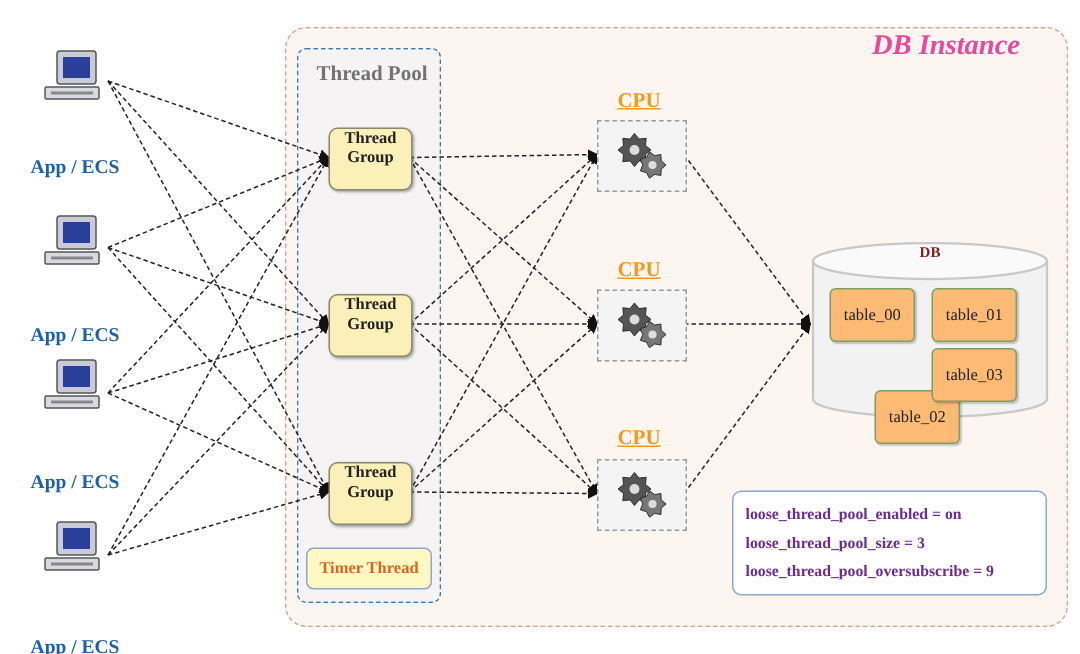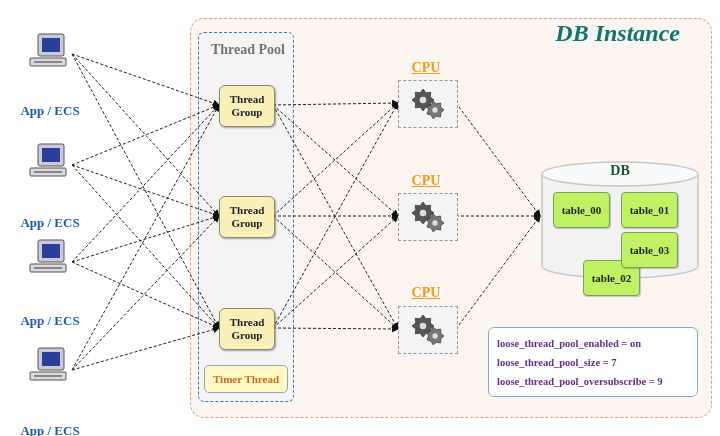--- a/index.html
+++ b/index.html
@@ -1,30 +1,30 @@
 <!DOCTYPE html>
 <html><head>
 <meta charset="utf-8">
 <style>
   html,body{margin:0;padding:0;background:#ffffff;}
   body{width:720px;height:436px;position:relative;overflow:hidden;font-family:"Liberation Serif","DejaVu Serif",serif;}
   .abs{position:absolute;}
   svg.lines{position:absolute;left:0;top:0;width:720px;height:436px;}
   .db-instance{left:190px;top:18px;width:520px;height:398px;border:1.5px dashed #e0a088;border-radius:14px;background:#fdf5f0;}
-  .db-instance-title{right:40px;top:20px;color:#0f766e;font-style:italic;font-weight:bold;font-size:24px;}
+  .db-instance-title{right:40px;top:20px;color:#ec4899;font-style:italic;font-weight:bold;font-size:19px;}
   .thread-pool{left:198px;top:32px;width:94px;height:368px;border:1.3px dashed #3a78b0;border-radius:6px;background:rgba(230,240,250,0.35);}
   .thread-pool-title{left:205px;top:42px;width:86px;text-align:center;color:#737373;font-weight:bold;font-size:14px;}
-  .tg{width:54px;height:40px;background:#fbf0b8;border:1px solid #8a8a6a;border-radius:6px;box-shadow:1px 1px 2px rgba(0,0,0,0.35);display:flex;align-items:center;justify-content:center;text-align:center;font-size:11px;font-weight:bold;line-height:13px;color:#222;}
+  .tg{width:54px;height:40px;background:#fbf0b8;border:1px solid #8a8a6a;border-radius:6px;box-shadow:1px 1px 2px rgba(0,0,0,0.35);display:flex;justify-content:center;text-align:center;font-size:11px;font-weight:bold;line-height:13px;color:#222;}
   .timer{left:204px;top:365px;width:82px;height:26px;background:#fef9c3;border:1px solid #8aa8c8;border-radius:5px;display:flex;align-items:center;justify-content:center;color:#d2691e;font-weight:bold;font-size:11px;}
   .cpu-label{color:#f39a1a;font-weight:bold;font-size:14px;width:60px;text-align:center;text-decoration:underline;}
   .cpu-box{width:58px;height:46px;border:1px dashed #999;background:#f4f4f4;display:flex;align-items:center;justify-content:center;}
   .app-label{color:#1f5fa8;font-weight:bold;font-size:13px;width:80px;text-align:center;margin-top:25px;}
   .db-cyl{left:540px;top:160px;width:160px;height:120px;}
-  .db-title{left:590px;top:163px;width:60px;text-align:center;color:#14532d;font-weight:bold;font-size:14px;}
-  .tbl{width:55px;height:34px;background:#bef264;border:1px solid #7aa060;border-radius:4px;display:flex;align-items:center;justify-content:center;font-size:11px;font-weight:bold;color:#222;box-shadow:1px 1px 1px rgba(0,0,0,0.2);}
+  .db-title{left:590px;top:163px;width:60px;text-align:center;color:#7f1d1d;font-weight:bold;font-size:10px;}
+  .tbl{width:55px;height:34px;background:#fdba74;border:1px solid #7aa060;border-radius:4px;display:flex;align-items:center;justify-content:center;font-size:11px;font-weight:normal;color:#222;box-shadow:1px 1px 1px rgba(0,0,0,0.2);}
   .config{left:488px;top:327px;width:210px;height:70px;background:#fff;border:1px solid #8aa8c8;border-radius:6px;padding:6px 8px;box-sizing:border-box;}
   .cfg-line{color:#6a2c91;font-weight:bold;font-size:10.5px;line-height:19px;white-space:nowrap;}
 </style>
 </head>
 <body>
 
 <div class="abs db-instance"></div>
 <div class="abs db-instance-title">DB Instance</div>
 
 <div class="abs thread-pool"></div>
@@ -149,15 +149,15 @@
   <ellipse cx="80" cy="14" rx="78" ry="12" fill="#fafafa" stroke="#c8c8c8" stroke-width="1.5"></ellipse>
 </svg>
 <div class="abs db-title">DB</div>
 <div class="abs tbl" style="left:553px;top:192px;">table_00</div>
 <div class="abs tbl" style="left:621px;top:192px;">table_01</div>
 <div class="abs tbl" style="left:583px;top:232px;margin-top:28px;">table_02</div>
 <div class="abs tbl" style="left:621px;top:232px;">table_03</div>
 
 <div class="abs config">
   <div class="cfg-line">loose_thread_pool_enabled = on</div>
-  <div class="cfg-line">loose_thread_pool_size = 7</div>
+  <div class="cfg-line">loose_thread_pool_size = 3</div>
   <div class="cfg-line">loose_thread_pool_oversubscribe = 9</div>
 </div>
 
 </body></html>

